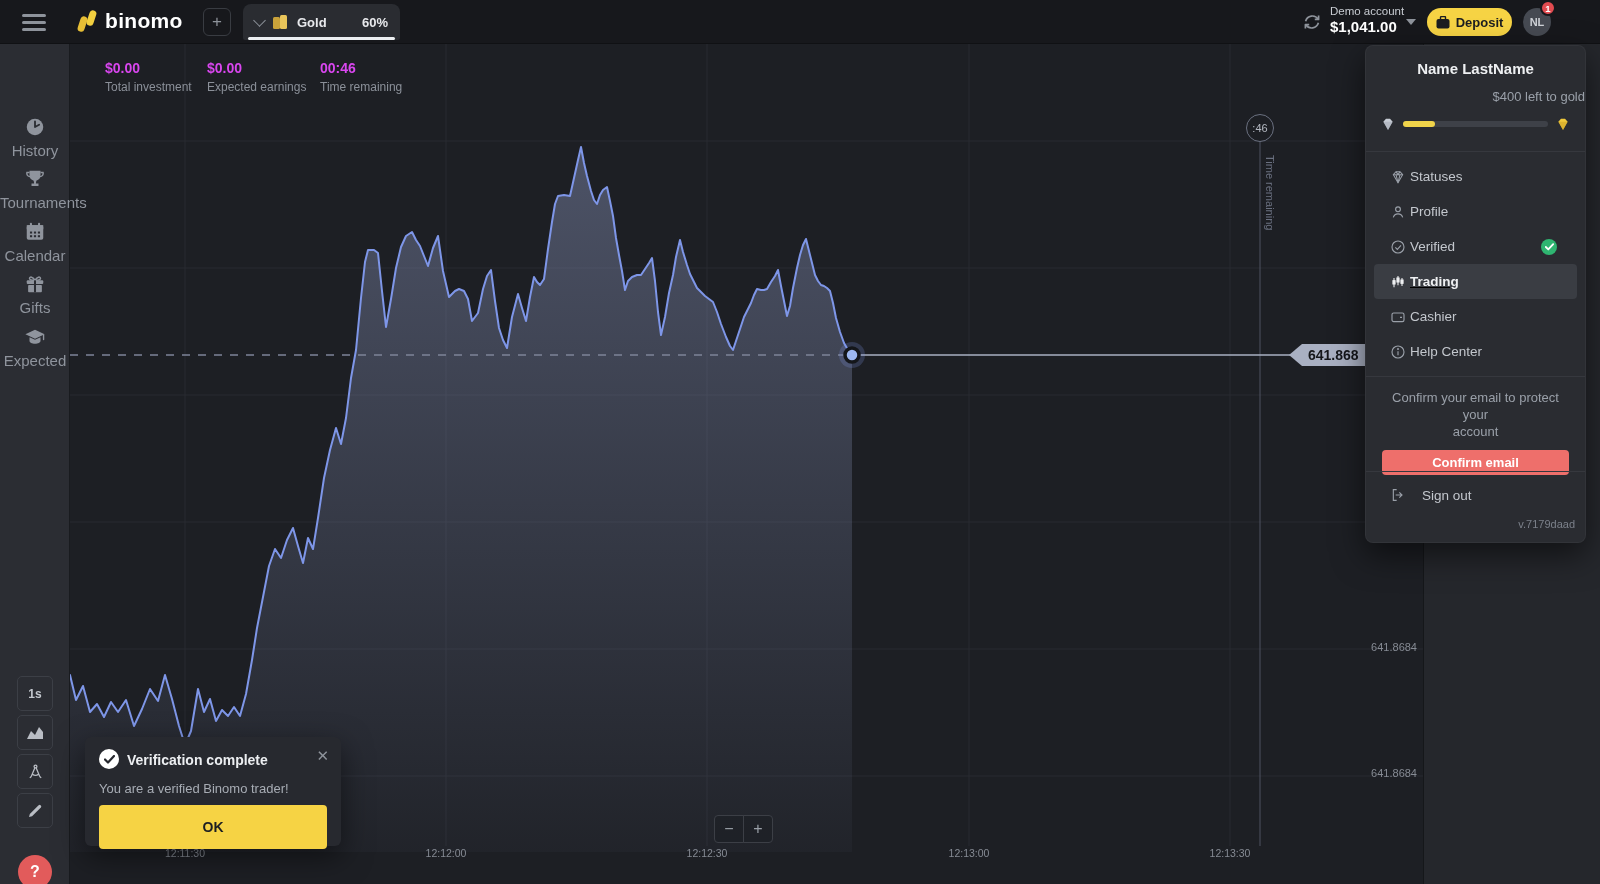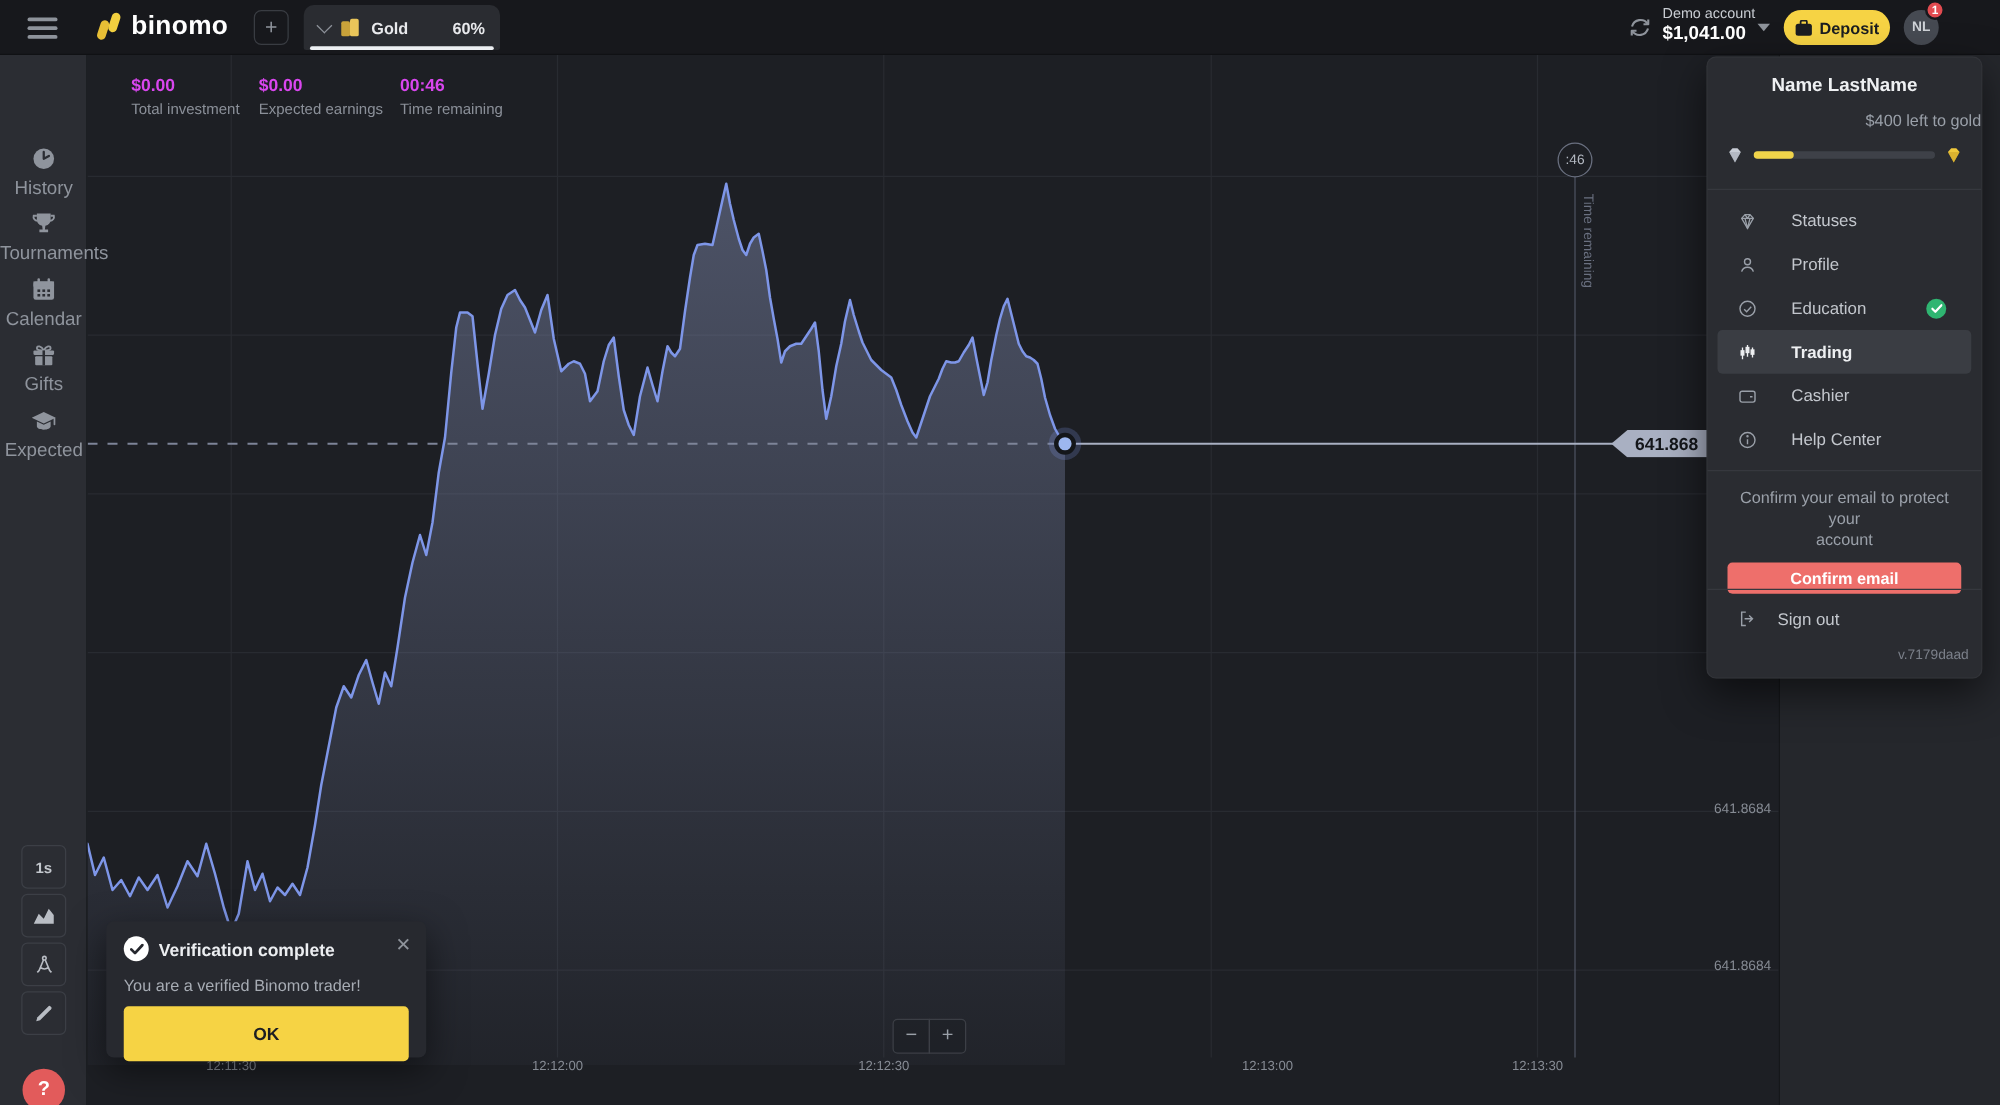--- a/index.html
+++ b/index.html
@@ -101,23 +101,23 @@
   .panel { position:absolute; left:1365px; top:45px; width:221px; height:498px; background:#2a2c31;
     border-radius:8px; border:1px solid rgba(255,255,255,.04); box-shadow:0 12px 32px rgba(0,0,0,.55); z-index:60; }
   .panel-name { position:absolute; left:0; right:0; top:14px; text-align:center; font-size:15px;
     font-weight:700; color:#eef0f2; }
   .panel-caption { position:absolute; left:0; right:0; top:43px; text-align:right; font-size:13px; color:#9aa0a9; }
   .prog-track { position:absolute; left:37px; right:37px; top:75px; height:6px; border-radius:3px; background:#3e4148; }
   .prog-fill { width:22%; height:6px; border-radius:3px; background:#f0d44a; }
   .gem { position:absolute; top:70px; }
   .panel-div { position:absolute; left:0; right:0; height:1px; background:#36383e; }
   .menu-row { position:absolute; left:8px; right:8px; height:35px; display:flex; align-items:center;
-    gap:27px; padding-left:16px; border-radius:4px; cursor:pointer; }
+    gap:4px; padding-left:16px; border-radius:4px; cursor:pointer; }
   .menu-row .label { font-size:13.5px; color:#c3c7cd; }
-  .menu-row.active { background:#3a3d43; }
+  .menu-row.active { background:#3a3d43;text-decoration:underline; }
   .menu-row.active .label { color:#eef0f2; font-weight:700; }
   .verified-badge { position:absolute; right:20px; width:16px; height:16px; border-radius:50%; background:#2fb571;
     display:flex; align-items:center; justify-content:center; }
   .email-note { position:absolute; left:16px; right:16px; top:343px; text-align:center; font-size:13px;
     line-height:17px; color:#9aa0a9; }
   .confirm-btn { position:absolute; left:16px; right:16px; top:384px; height:25px; background:#ee6f6b;
     border-radius:4px; display:flex; align-items:center; justify-content:center; font-size:13px;
     font-weight:700; color:#fff; cursor:pointer;margin-top:20px; }
   .signout-row { position:absolute; left:8px; right:8px; top:434px; height:30px; display:flex;
     align-items:center; gap:16px; padding-left:16px; cursor:pointer; }
@@ -159,21 +159,21 @@
       <circle r="13" fill="#7e96e8" opacity="0.22"></circle>
       <circle r="7" fill="#9db7f0" stroke="#14161a" stroke-width="3.5"></circle>
     </g>
   </svg>
 
   <div class="right-strip"></div>
 
   <span class="x-tick" style="left:185px">12:11:30</span>
   <span class="x-tick" style="left:446px">12:12:00</span>
   <span class="x-tick" style="left:707px">12:12:30</span>
-  <span class="x-tick" style="left:1014px">12:13:00</span>
+  <span class="x-tick" style="left:969px">12:13:00</span>
   <span class="x-tick" style="left:1230px">12:13:30</span>
   <span class="y-tick" style="top:647px">641.8684</span>
   <span class="y-tick" style="top:773px">641.8684</span>
 
   <div class="countdown-circle">:46</div>
   <div class="countdown-label">Time remaining</div>
   <div class="price-tag">641.868</div>
 
   <div class="zoom-ctrl">
     <div class="zoom-btn minus">−</div>
@@ -349,21 +349,21 @@
         <circle cx="12" cy="8" r="3.6"></circle>
           <path d="M5 20c1-3.6 3.8-5.2 7-5.2S18 16.4 19 20"></path>
       </svg>
       <span class="label">Profile</span>
     </div>
     <div class="menu-row" style="top:183px">
       <svg width="16" height="16" viewBox="0 0 24 24" fill="none" stroke="#9aa0a9" stroke-width="1.7">
         <circle cx="12" cy="12" r="9"></circle>
           <polyline points="8,12.5 11,15.5 16.5,9.5"></polyline>
       </svg>
-      <span class="label">Education</span>
+      <span class="label">Verified</span>
       <span class="verified-badge">
         <svg width="9" height="8" viewBox="0 0 11 9">
             <polyline points="1,4.5 4,7.5 10,1" fill="none" stroke="#fff" stroke-width="2.2" stroke-linecap="round" stroke-linejoin="round"></polyline>
           </svg>
       </span>
     </div>
     <div class="menu-row active" style="top:218px">
       <svg width="16" height="16" viewBox="0 0 24 24" fill="none" stroke="#eef0f2" stroke-width="1.6">
         <path d="M6 8v12M6 8V6"></path>
           <rect x="4.4" y="10" width="3.2" height="5" fill="#eef0f2"></rect>

